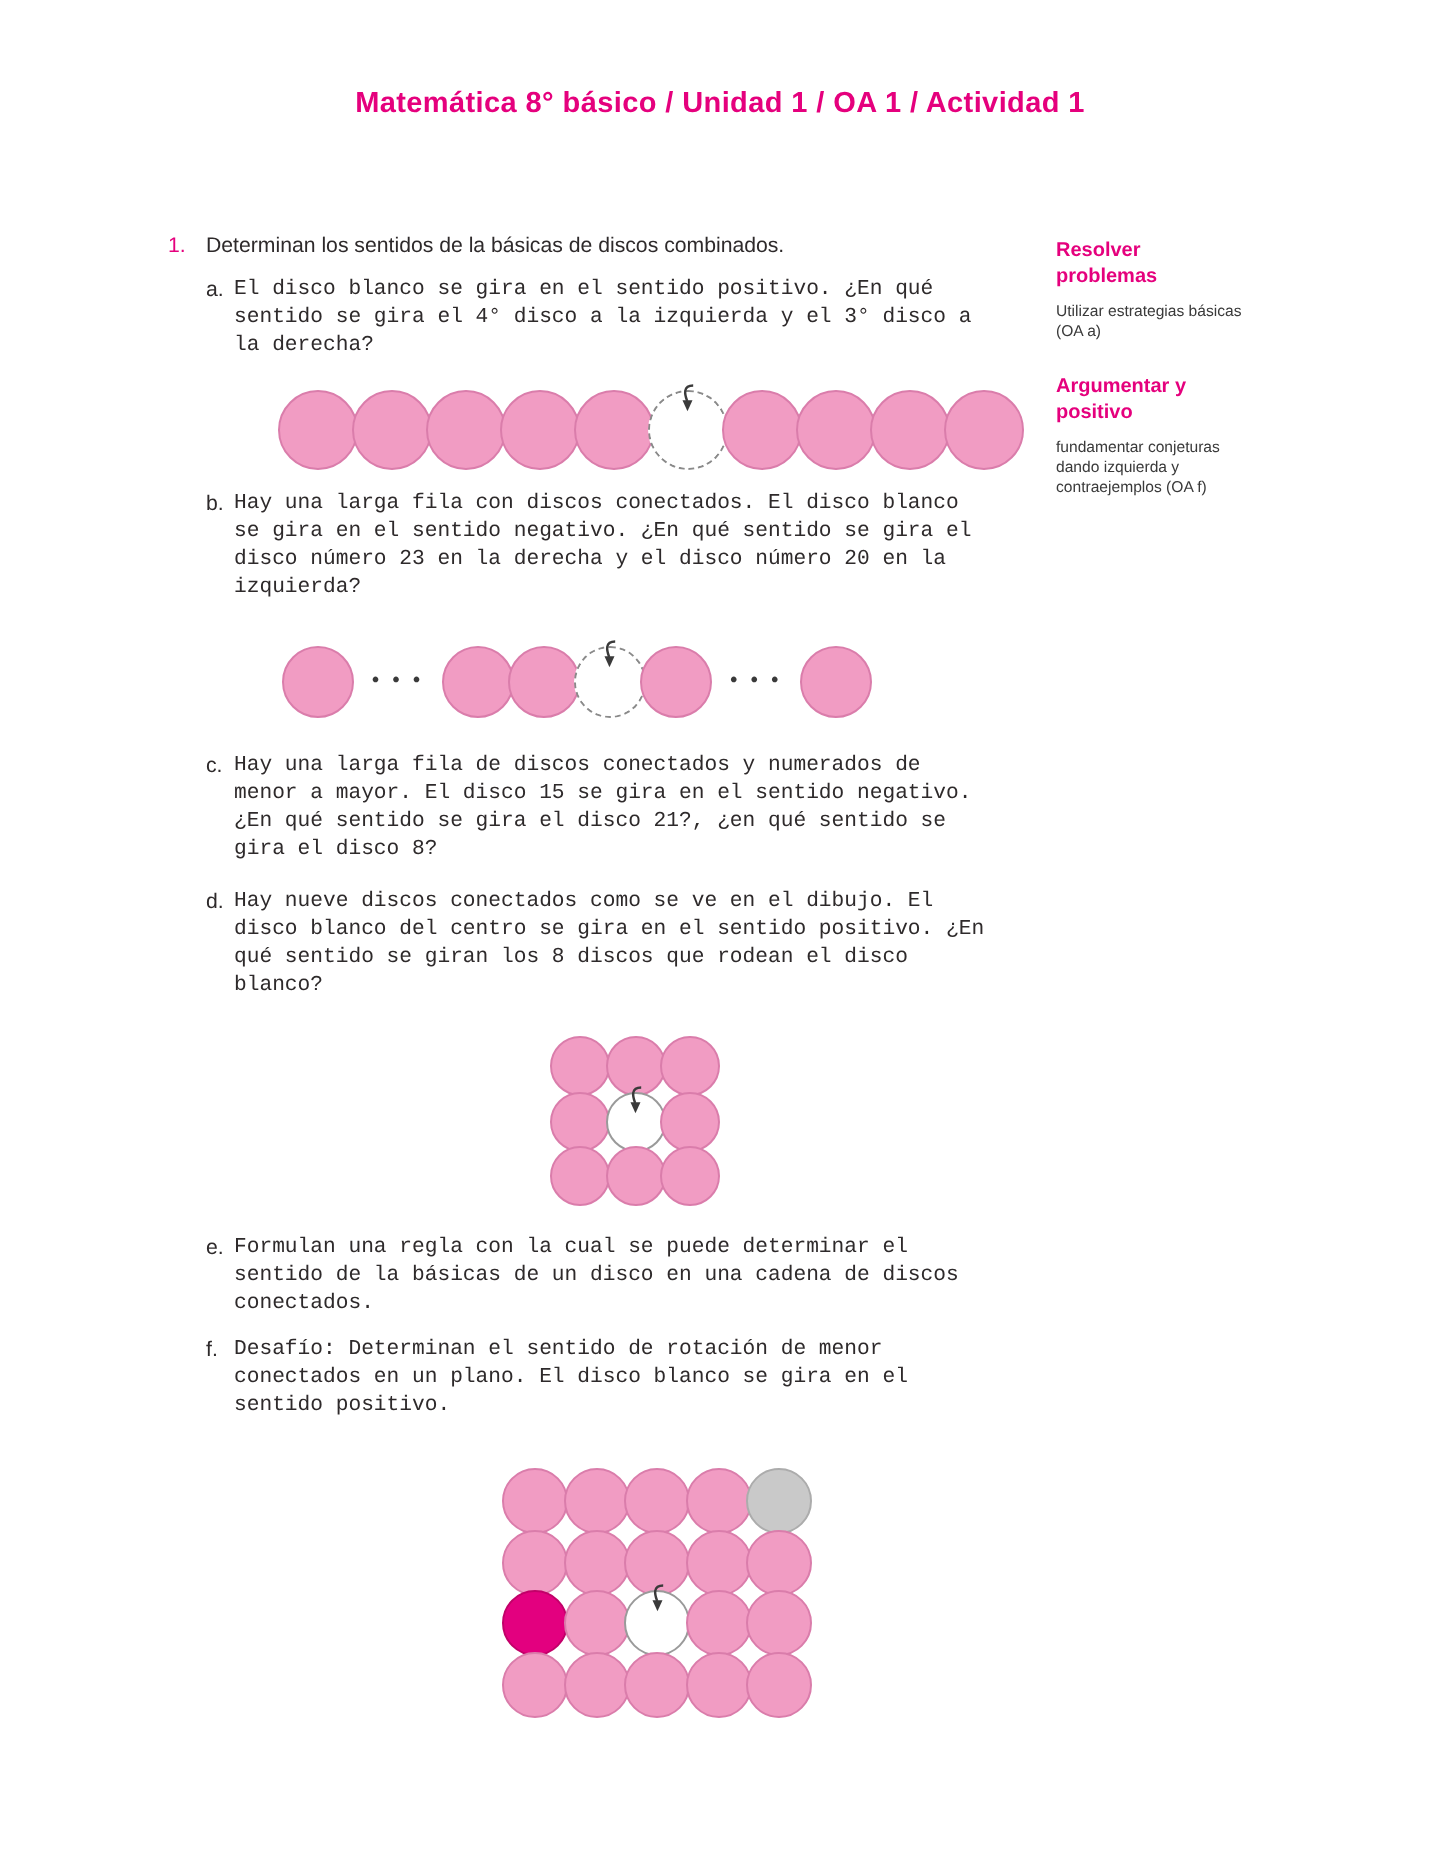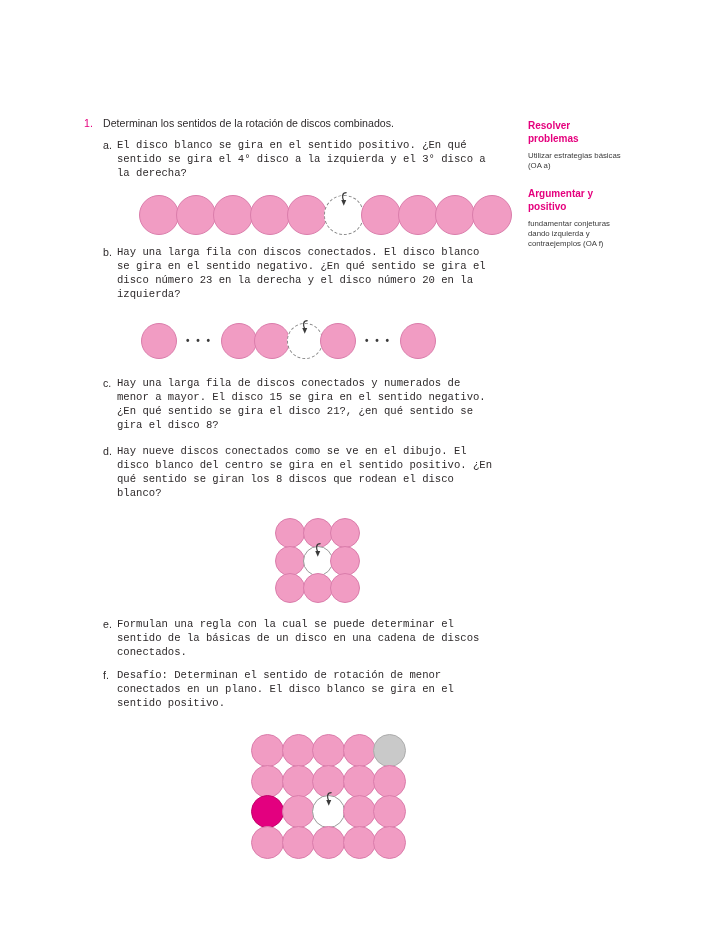--- a/index.html
+++ b/index.html
@@ -44,25 +44,26 @@
 
   .sidebar{position:absolute;left:528px;top:119px;width:104px;}
   .side-heading{color:#e5007d;font-size:10px;font-weight:700;line-height:13px;margin-bottom:6px;width:82px;}
   .side-body{font-size:7.8px;color:#3a3a3a;line-height:10px;margin-bottom:16px;width:98px;}
 </style>
 </head>
 <body>
 
 <div class="page">
 
+  <div class="title">Matemática 8° básico / Unidad 1 / OA 1 / Actividad 1</div>
 
   <div class="content">
     <div class="intro-row">
       <span class="intro-num">1.</span>
-      <span class="intro-text">Determinan los sentidos de la rotación de discos combinados.</span>
+      <span class="intro-text">Determinan los sentidos de la básicas de discos combinados.</span>
     </div>
     <div class="items">
         <div class="item item-a">
           <span class="item-label">a.</span>
           <span class="item-text">El disco blanco se gira en el sentido positivo. ¿En qué sentido se gira el 4° disco a la izquierda y el 3° disco a la derecha?</span>
         </div>
         <div class="diagram row diagram-row_a">
           <div class="disc disc-pink" style="width: 40px; height: 40px;"></div>
           <div class="disc disc-pink" style="width: 40px; height: 40px; margin-left: -3px;"></div>
           <div class="disc disc-pink" style="width: 40px; height: 40px; margin-left: -3px;"></div>

